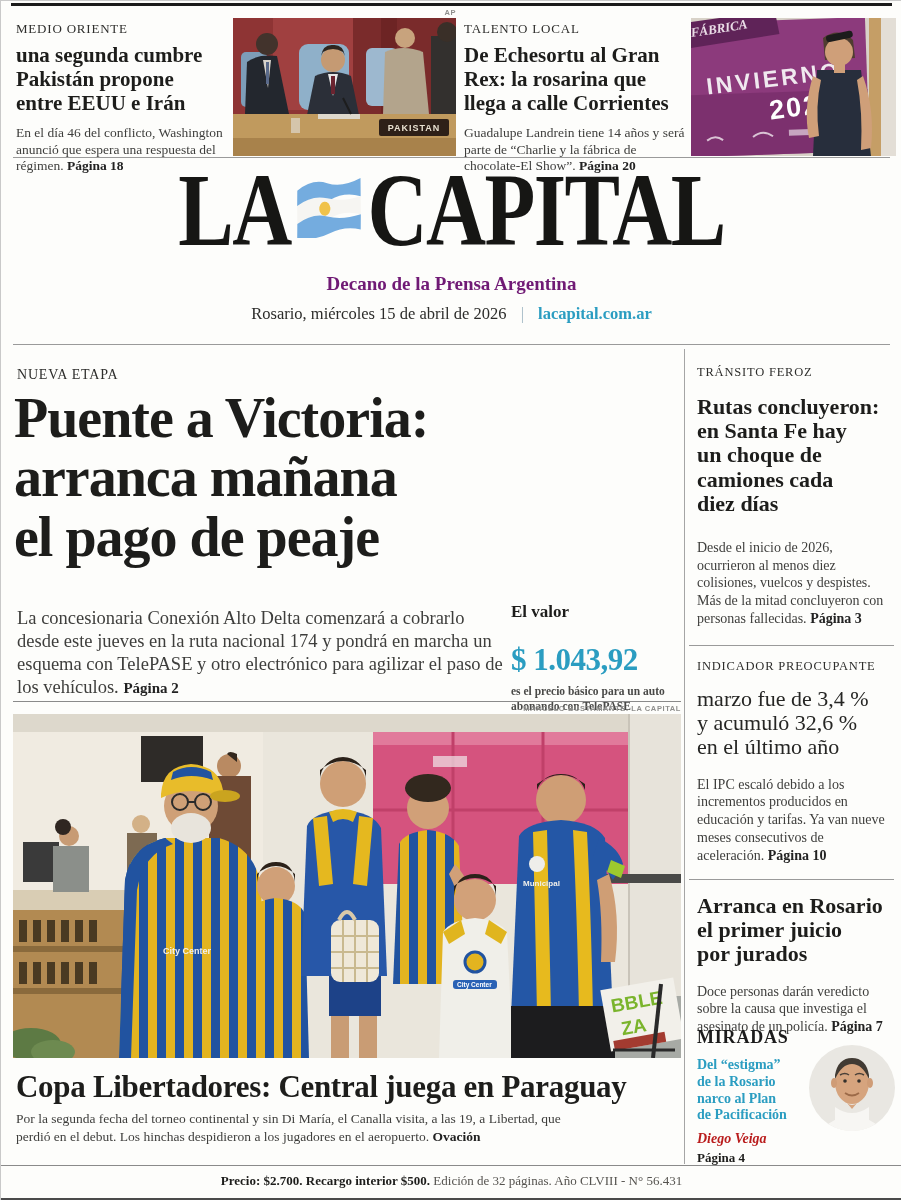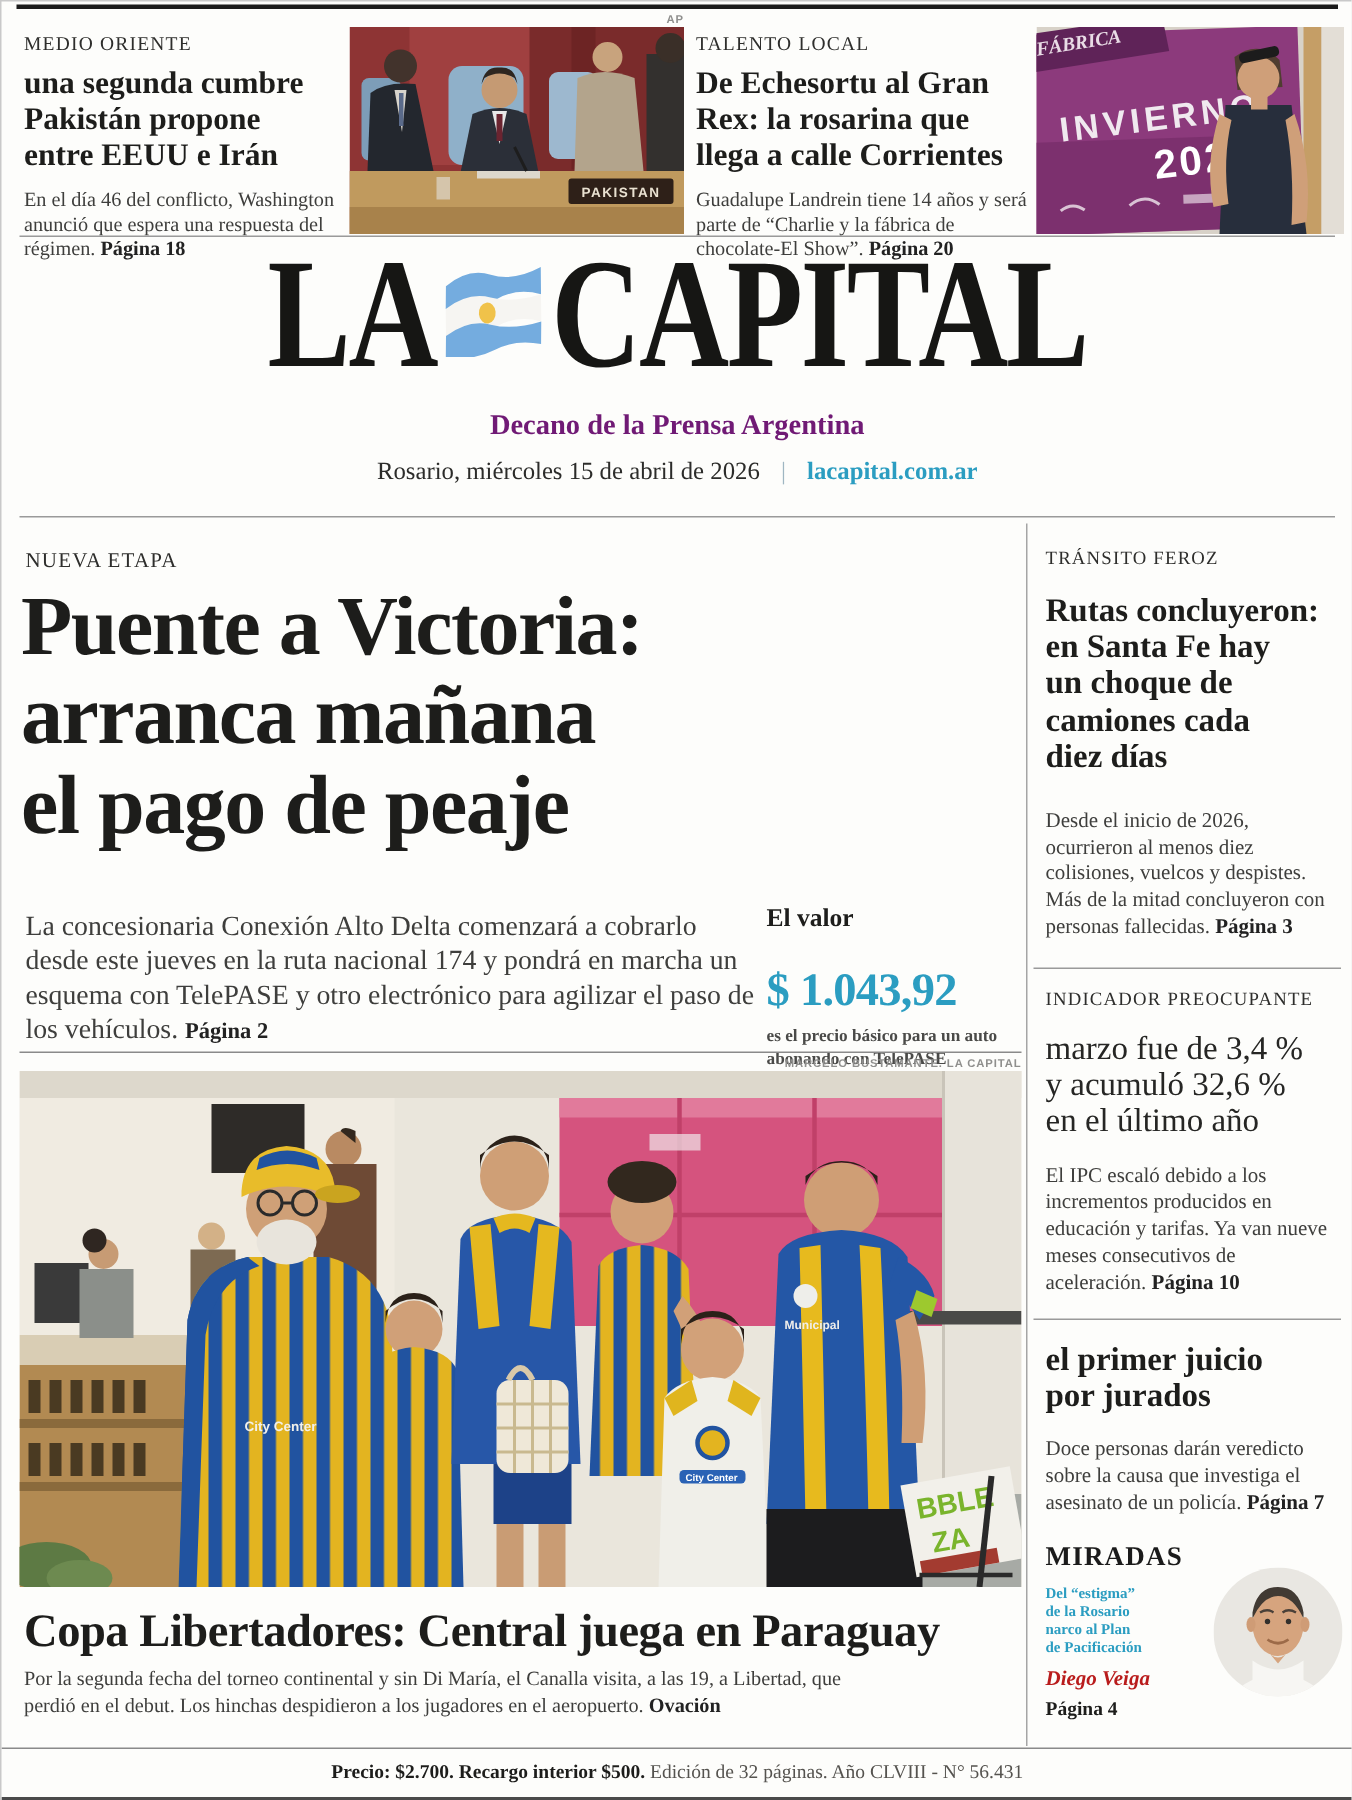--- a/index.html
+++ b/index.html
@@ -31,21 +31,21 @@
   .lead-h{font-size:56px;line-height:1.06;letter-spacing:-1px;}
   .lede{font-size:18.5px;line-height:1.25;}
   .vb-label{font-size:17px;font-weight:bold;color:#1d1d1b;}
   .vb-amount{font-size:31px;font-weight:bold;letter-spacing:-.5px;margin-top:20px;}
   .vb-caption{font-size:11.5px;font-weight:bold;color:#4a4a48;line-height:1.3;margin-top:6px;}
   
   .r-art .kicker{font-size:12.5px;}
   .r-hl{font-size:22px;line-height:1.1;}
   .r-hl.light{font-weight:400;color:#262624;}
   .r-body{font-size:14px;line-height:1.27;}
-  .mir-h{font-size:10px;line-height:1.2;font-weight:bold;}
+  .mir-h{font-size:14px;line-height:1.2;font-weight:bold;}
   .mir-h .ln{display:block;}
   
   .sp-h{font-size:31px;letter-spacing:-.3px;}
   .sp-b{font-size:13.5px;line-height:1.32;}
   .footer{left:0;right:0;top:1172px;text-align:center;font-size:13px;color:#55555
 3;}
   .footer b{color:#1d1d1b;}
   svg{display:block;}
 </style>
 </head>
@@ -358,20 +358,21 @@
     <div class="body-text r-body" style="margin-top:16px;">
       <span>El IPC escaló debido a los incrementos producidos en educación y tarifas. Ya van nueve meses consecutivos de aceleración.</span>
       <span class="pageref">Página 10</span>
     </div>
   </div>
 
   <div class="rule" style="left:688px;width:205px;top:878px;"></div>
 
   <div class="abs r-art" style="left:696px;top:893px;width:197px;">
     <div class="hl r-hl">
+      <span class="ln">Arranca en Rosario</span>
       <span class="ln">el primer juicio</span>
       <span class="ln">por jurados</span>
     </div>
     <div class="body-text r-body" style="margin-top:16px;">
       <span>Doce personas darán veredicto sobre la causa que investiga el asesinato de un policía.</span>
       <span class="pageref">Página 7</span>
     </div>
   </div>
 
   <div class="abs" style="left:696px;top:1026px;width:197px;">

